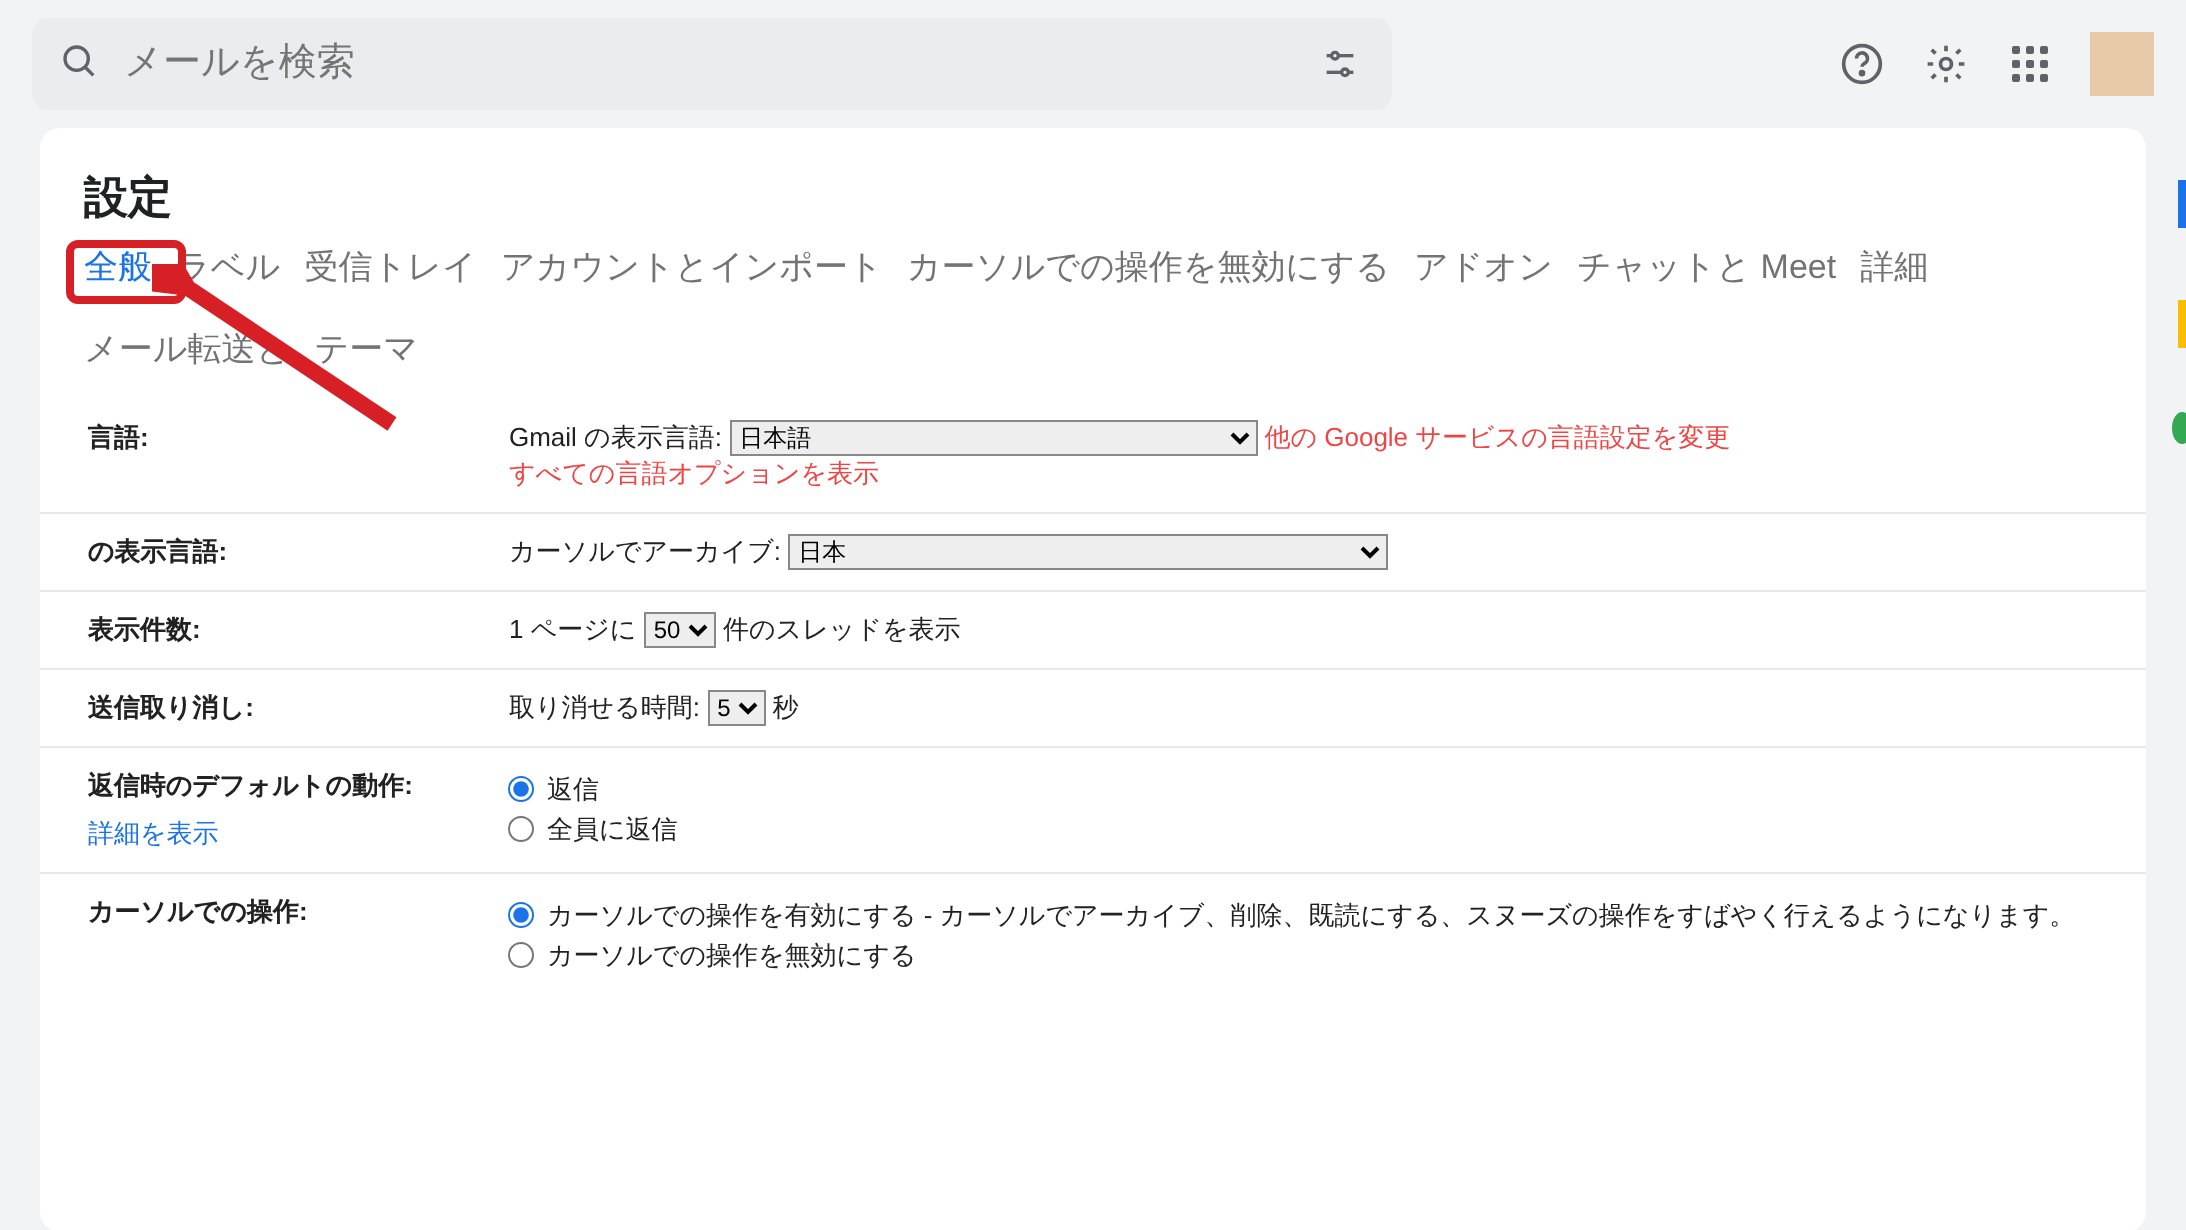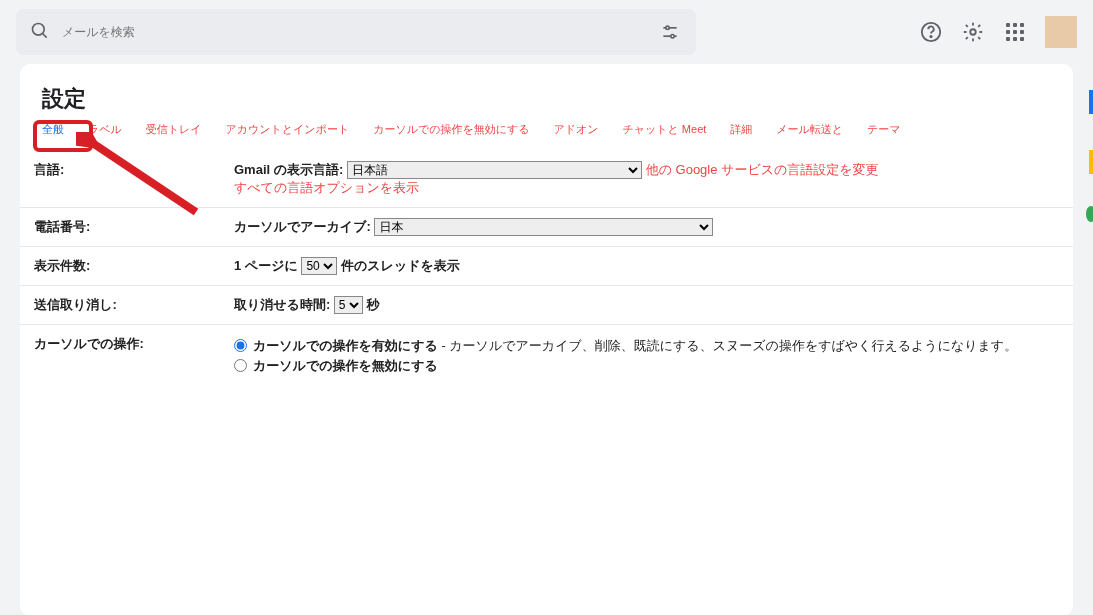--- a/index.html
+++ b/index.html
@@ -1,54 +1,54 @@
 <!DOCTYPE html>
 <html><head>
   <meta charset="utf-8">
   <style>
     *{box-sizing:border-box;margin:0;padding:0}
     body{font-family:Arial,"Hiragino Kaku Gothic ProN","ヒラギノ角ゴ ProN",Meiryo,sans-serif;background:#f1f3f4;color:#202124;font-size:14px;width:1093px;height:615px;overflow:hidden;position:relative}
     
     .top-bar{height:64px;display:flex;align-items:center;padding:0 16px;background:#f1f3f4}
     .search-box{flex:0 0 680px;height:46px;background:#eaecef;border-radius:8px;display:flex;align-items:center;padding:0 14px;position:relative}
     .search-box .mag{color:#5f6368;margin-right:12px}
-    .search-box input{border:none;background:transparent;outline:none;font-size:12px;width:100%;color:#b91c1c}
+    .search-box input{border:none;background:transparent;outline:none;font-size:19px;width:100%;color:#b91c1c}
     .search-box .tune{position:absolute;right:14px;color:#5f6368}
     .top-right{margin-left:auto;display:flex;align-items:center;gap:18px}
     .ic-btn{width:24px;height:24px;display:flex;align-items:center;justify-content:center;color:#5f6368;cursor:pointer}
     .apps-grid{display:grid;grid-template-columns:repeat(3,4px);grid-template-rows:repeat(3,4px);gap:3px}
     .apps-grid span{width:4px;height:4px;background:#5f6368;border-radius:1px}
     .avatar{width:32px;height:32px;background:#e8c9a8;border-radius:0}
 
     
     .panel{margin:0 20px 0 20px;background:#fff;border-radius:10px;padding:4px 0 20px 0;height:552px;overflow:auto;position:relative}
     .panel h1{font-size:22px;font-weight:700;padding:16px 22px 8px}
-    .tab-row{padding:0 22px;display:flex;flex-wrap:wrap;gap:18px 24px;font-size:11px;color:#222;row-gap:14px;margin-bottom:6px}
-    .tab-row a{color:#ef4444;cursor:pointer;padding-bottom:4px;white-space:nowrap}
+    .tab-row{padding:0 22px;display:flex;flex-wrap:wrap;gap:18px 12px;font-size:17px;color:#222;row-gap:14px;margin-bottom:6px}
+    .tab-row a{color:#737373;cursor:pointer;padding-bottom:4px;white-space:nowrap}
     .tab-row a.active{color:#1a73e8;font-weight:500}
 
     
     .hl-box{position:absolute;left:33px;top:120px;width:60px;height:32px;border:4px solid #d62025;border-radius:6px;pointer-events:none}
     .arrow-svg{position:absolute;left:76px;top:132px;pointer-events:none}
 
     table.settings{width:100%;border-collapse:collapse;margin-top:10px}
-    table.settings td{vertical-align:top;padding:10px 14px;font-size:13px}
+    table.settings td{vertical-align:top;padding:10px 24px;font-size:13px}
     table.settings tr{border-top:1px solid #e7e7e7}
     table.settings tr:first-child{border-top:none}
     td.lbl{width:200px;color:#222;font-weight:700;padding-left:28px;white-space:nowrap}
     td.lbl .sub-link{display:block;font-weight:400;color:#1a73e8;margin-top:6px;cursor:pointer}
     td.val{color:#222}
-    td.val .strong{font-weight:700}
+    td.val .strong{font-weight:400}
     td.val select{font-size:12px;border:1px solid #888;background:#eee}
     .link{color:#ef4444;cursor:pointer}
     .radio-line{display:flex;align-items:flex-start;gap:6px;margin:2px 0}
     .radio-line input[type=radio]{margin-top:2px;accent-color:#1a73e8}
     .desc{color:#222}
-    .wide-sel{width:295px}
-    .mid-sel{width:339px}
+    .wide-sel{width:264px}
+    .mid-sel{width:300px}
 
     
     .edge-stripe{position:absolute;right:-2px;width:6px}
     .es1{top:90px;height:24px;background:#1a73e8}
     .es2{top:150px;height:24px;background:#fbbc04}
     .es3{top:206px;height:16px;background:#34a853;border-radius:50%;right:-3px;width:10px}
     .panel::-webkit-scrollbar{width:14px}
     .panel::-webkit-scrollbar-thumb{background:#dadce0;border-radius:10px}
   </style>
 </head>
@@ -126,21 +126,21 @@
       <td class="lbl"><span>言語:</span></td>
       <td class="val">
         <span class="strong">Gmail の表示言語:</span>
         <select class="wide-sel"><option>日本語</option></select>
         <span class="link">他の Google サービスの言語設定を変更</span><br>
         <span class="link">すべての言語オプションを表示</span>
       </td>
     </tr>
 
     <tr>
-      <td class="lbl"><span>電話番号:</span></td>
+      <td class="lbl"><span>の表示言語:</span></td>
       <td class="val">
         <span class="strong">カーソルでアーカイブ:</span>
         <select class="mid-sel"><option>日本</option></select>
       </td>
     </tr>
 
     <tr>
       <td class="lbl"><span>表示件数:</span></td>
       <td class="val">
         <span class="strong">1 ページに </span>
@@ -151,20 +151,36 @@
 
     <tr>
       <td class="lbl"><span>送信取り消し:</span></td>
       <td class="val">
         <span class="strong">取り消せる時間: </span>
         <select><option>5</option></select>
         <span class="strong"> 秒</span>
       </td>
     </tr>
 
+    <tr>
+      <td class="lbl">
+        <span>返信時のデフォルトの動作:</span>
+        <span class="sub-link">詳細を表示</span>
+      </td>
+      <td class="val">
+        <div class="radio-line">
+              <input type="radio" name="rep" checked="" style="">
+              <span class="strong">返信</span>
+            </div>
+        <div class="radio-line">
+              <input type="radio" name="rep" style="">
+              <span class="strong">全員に返信</span>
+            </div>
+      </td>
+    </tr>
 
     <tr>
       <td class="lbl"><span>カーソルでの操作:</span></td>
       <td class="val">
         <div class="radio-line">
               <input type="radio" name="hov" checked="" style="">
           <span>
             <span class="strong">カーソルでの操作を有効にする</span>
             <span class="desc"> - カーソルでアーカイブ、削除、既読にする、スヌーズの操作をすばやく行えるようになります。</span>
           </span>

